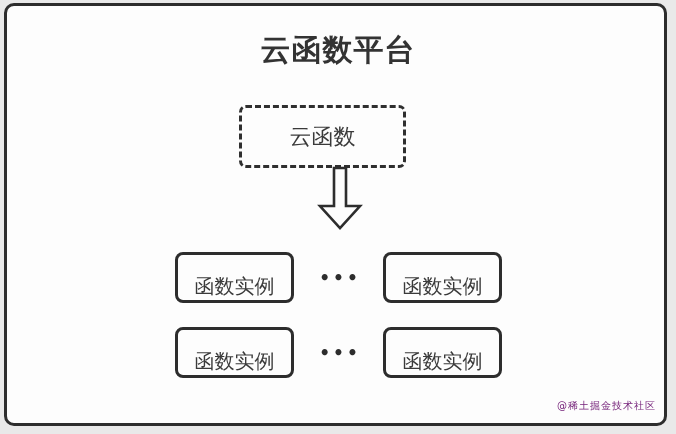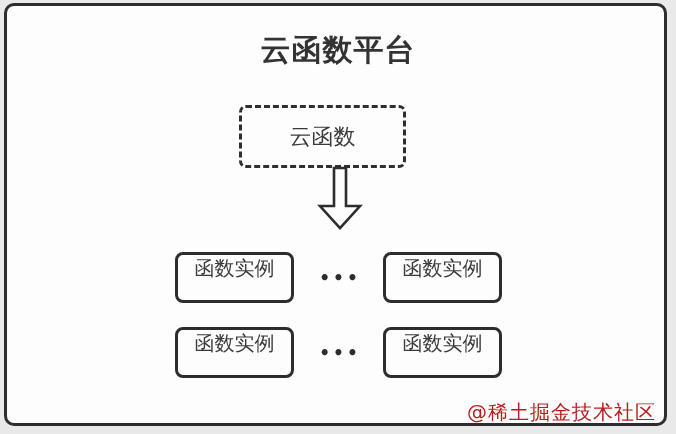--- a/index.html
+++ b/index.html
@@ -63,21 +63,21 @@
   }
   .instance-box {
     position: absolute;
     width: 119px;
     height: 51px;
     box-sizing: border-box;
     border: 3px solid #2d2d2d;
     border-radius: 8px;
     background: #fdfdfd;
     display: flex;
-    align-items: flex-start;
+    align-items: flex-end;
     justify-content: center;
     font-size: 20px;
     color: #3a3a3a;
   }
   .row1 { top: 252px; }
   .row2 { top: 327px; }
   .box-left  { left: 175px; }
   .box-right { left: 383px; }
   .dots {
     position: absolute;
@@ -88,22 +88,22 @@
     font-weight: 700;
     letter-spacing: 3px;
     color: #2d2d2d;
   }
   .dots-row1 { top: 268px; }
   .dots-row2 { top: 343px; }
   .watermark {
     position: absolute;
     right: 20px;
     top: 399px;
-    font-size: 20px;
-    color: #b91c1c;
+    font-size: 10px;
+    color: #701a75;
     letter-spacing: 1px;
   }
 </style>
 </head>
 <body>
 
 <div class="stage">
   <div class="frame"></div>
 
   <div class="title">云函数平台</div>

